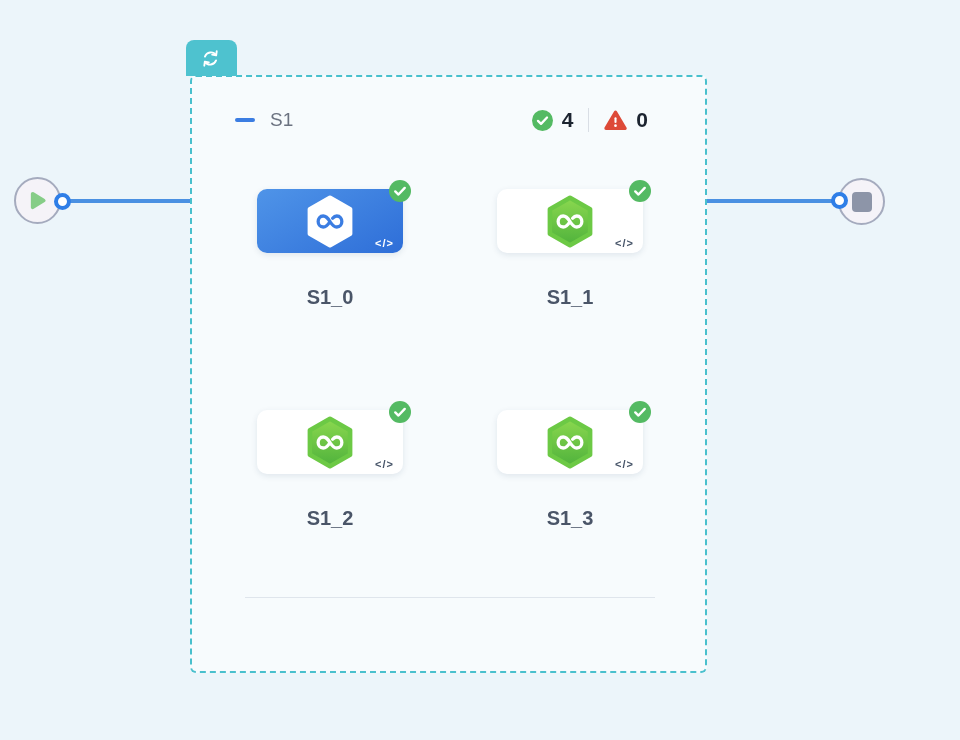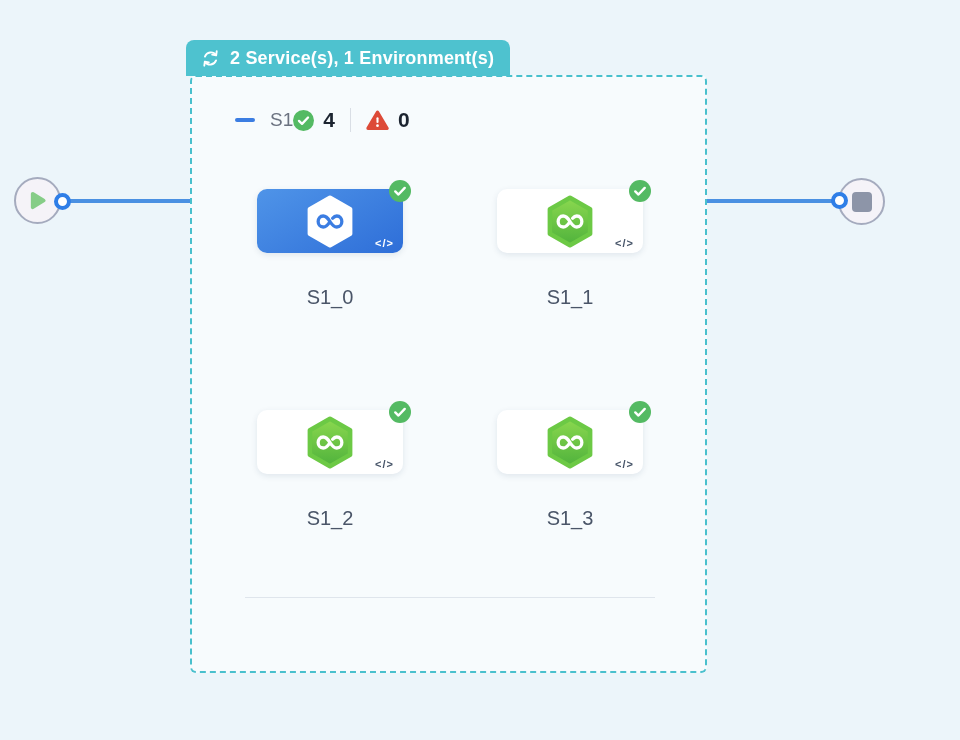--- a/index.html
+++ b/index.html
@@ -80,23 +80,23 @@
     width: 517px; height: 598px;
     border: 2px dashed #49c0cd;
     border-radius: 6px;
     background: #f7fbfd;
     z-index: 4;
   }
 
   
   .group-header {
     position: absolute;
-    left: 43px; right: 31px; top: 28px;
+    left: 43px; right: 57px; top: 28px;
     height: 30px;
-    display: flex; align-items: center; 
+    display: flex; align-items: center; justify-content: space-between;
   }
   .group-title { display: flex; align-items: center; gap: 15px; }
   .collapse-dash {
     width: 20px; height: 4px;
     border-radius: 2px;
     background: #3b7de2;
     cursor: pointer;
   }
   .group-name {
     font-size: 19px;
@@ -151,20 +151,21 @@
   .check-badge {
     position: absolute;
     top: -9px; right: -8px;
     width: 22px; height: 22px;
   }
 
   .instance-label {
     margin-top: 33px;
     font-size: 20px;
     color: #4a5568;
+    font-weight: bold;
   }
 
   
   .footer-divider {
     position: absolute;
     left: 53px; top: 520px;
     width: 410px; height: 1px;
     background: #dfe5ec;
   }
   .max-concurrency {
@@ -210,21 +211,20 @@
 
   <div class="env-badge">
     <span style="display:flex">
       <svg width="21" height="21" viewBox="0 0 20 20" fill="none" stroke="#ffffff" stroke-width="1.8" stroke-linecap="round" stroke-linejoin="round">
         <path d="M4.7 8.2 a6 6 0 0 1 10.6 -1.4"></path>
         <path d="M15.3 11.8 a6 6 0 0 1 -10.6 1.4"></path>
         <path d="M15.9 3.1 l-0.5 3.9 -3.8 -0.7"></path>
         <path d="M4.1 16.9 l0.5 -3.9 3.8 0.7"></path>
       </svg>
     </span>
-    <span class="env-badge-label">2 Service(s), 1 Environment(s)</span>
   </div>
 
   <div class="env-container">
 
     <div class="group-header">
       <div class="group-title">
         <span class="collapse-dash"></span>
         <span class="group-name">S1</span>
       </div>
       <div class="group-status">

